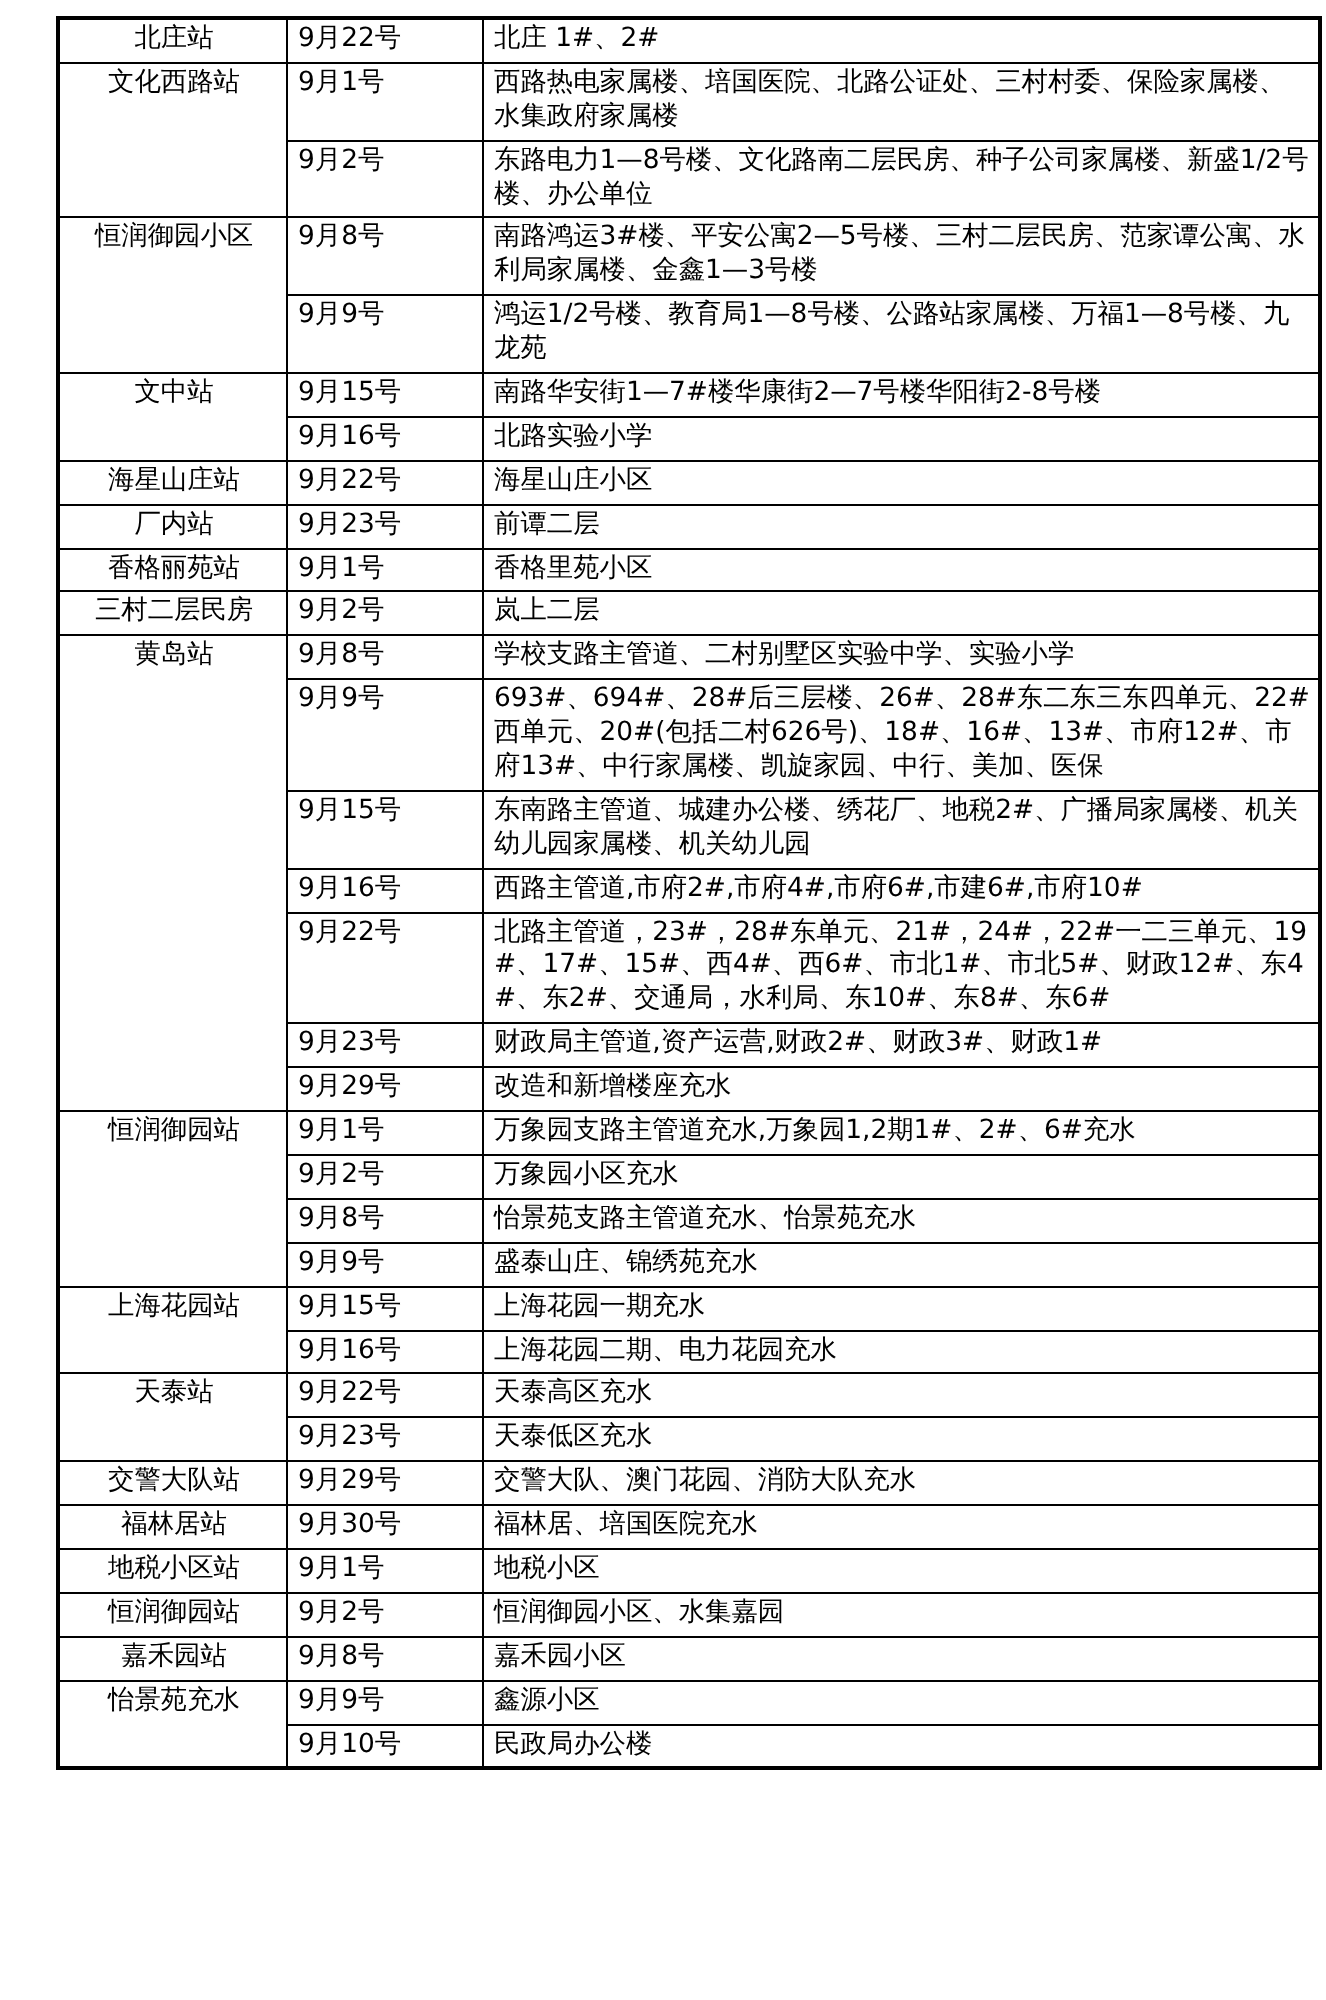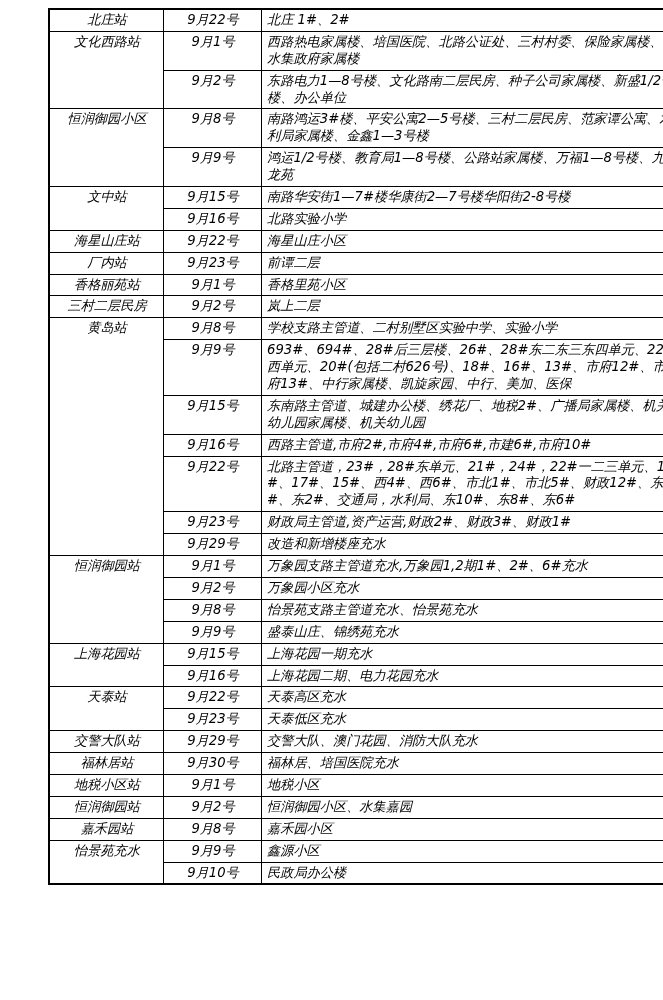--- a/index.html
+++ b/index.html
@@ -12,22 +12,21 @@
     height: 1000px;
     font-family: "DejaVu Sans", "Liberation Sans", sans-serif;
     color: #000000;
     overflow: hidden;
   }
   .page {
     position: relative;
     width: 663px;
     height: 1000px;
     box-sizing: border-box;
-    padding: 8px 16px 8px 48px;
-    font-style: italic;
+    padding: 8px 16px 8px 28px;
   }
   table.schedule {
     border-collapse: collapse;
     width: 600px;
     table-layout: fixed;
     font-size: 13.2px;
     line-height: 1.28;
   }
   table.schedule td {
     border: 1px solid #000000;
@@ -38,21 +37,20 @@
   }
   td.station {
     width: 104px;
     text-align: center;
     vertical-align: top;
     padding-top: 2px;
     white-space: nowrap;
   }
   td.date {
     width: 88px;
-    text-align: center;
     white-space: nowrap;
     letter-spacing: 0.5px;
   }
   td.detail {
     width: 408px;
     text-align: left;
   }
   
   table.schedule {
     border: 2px solid #000000;

